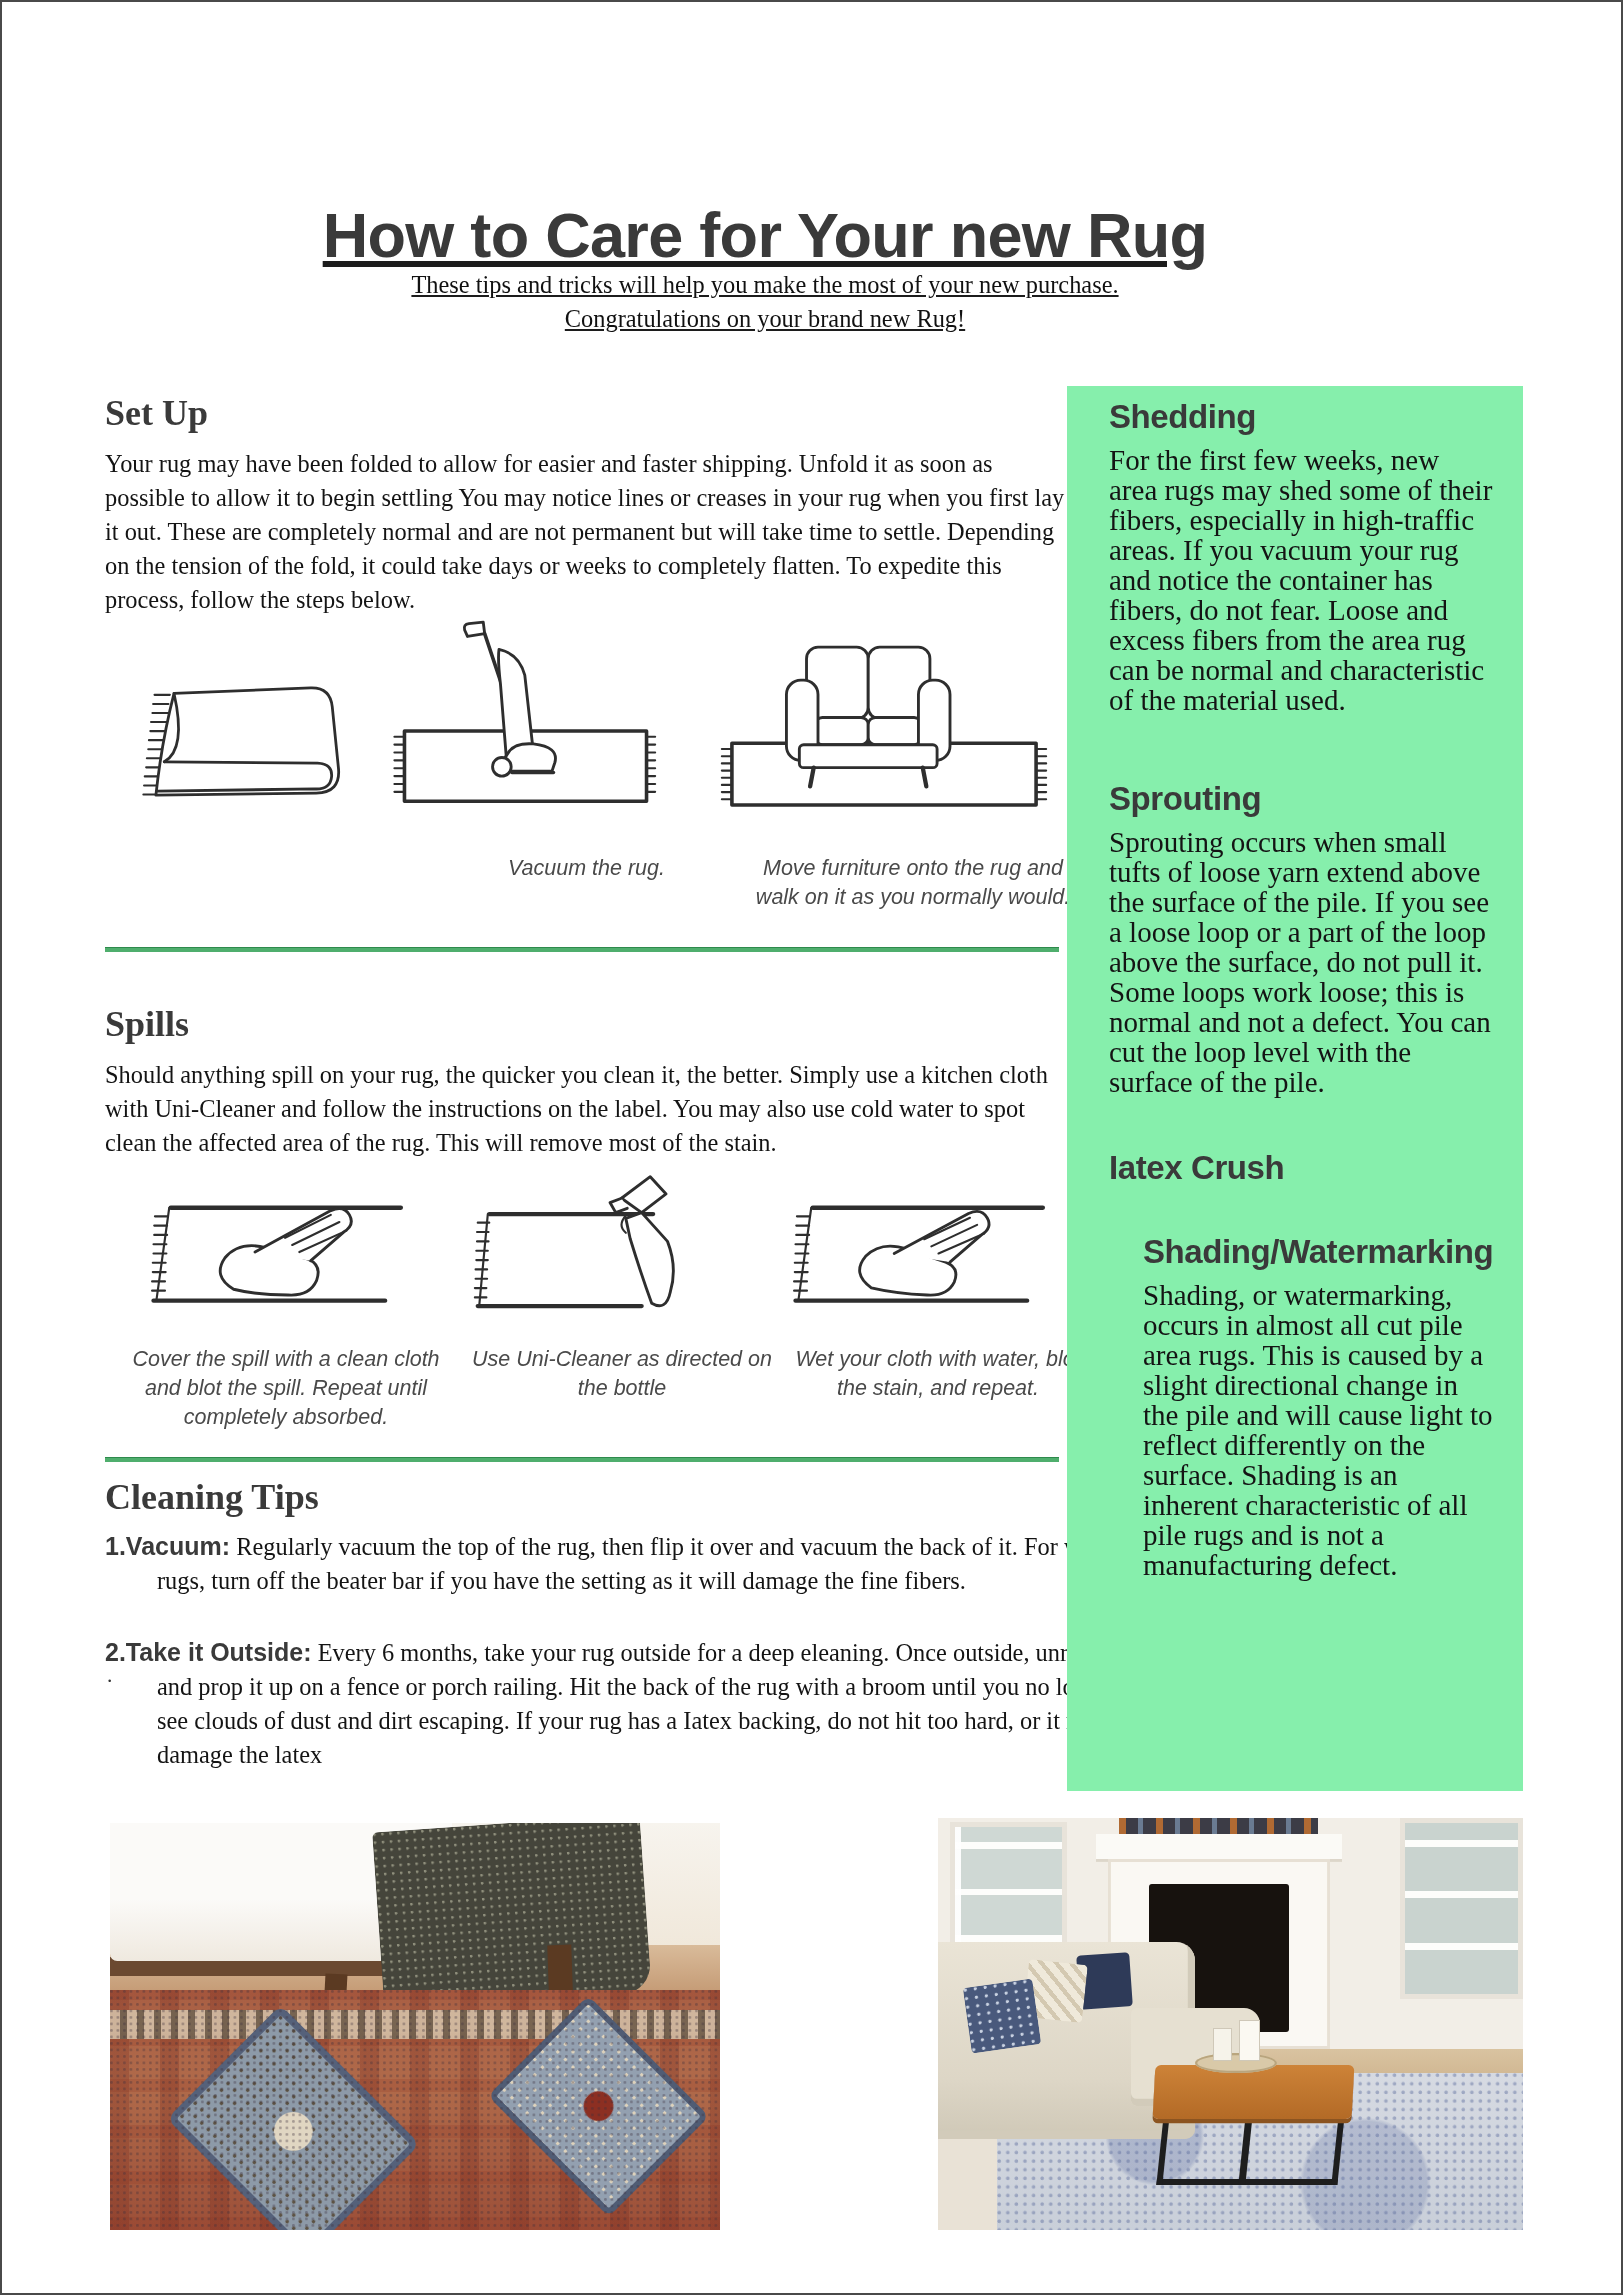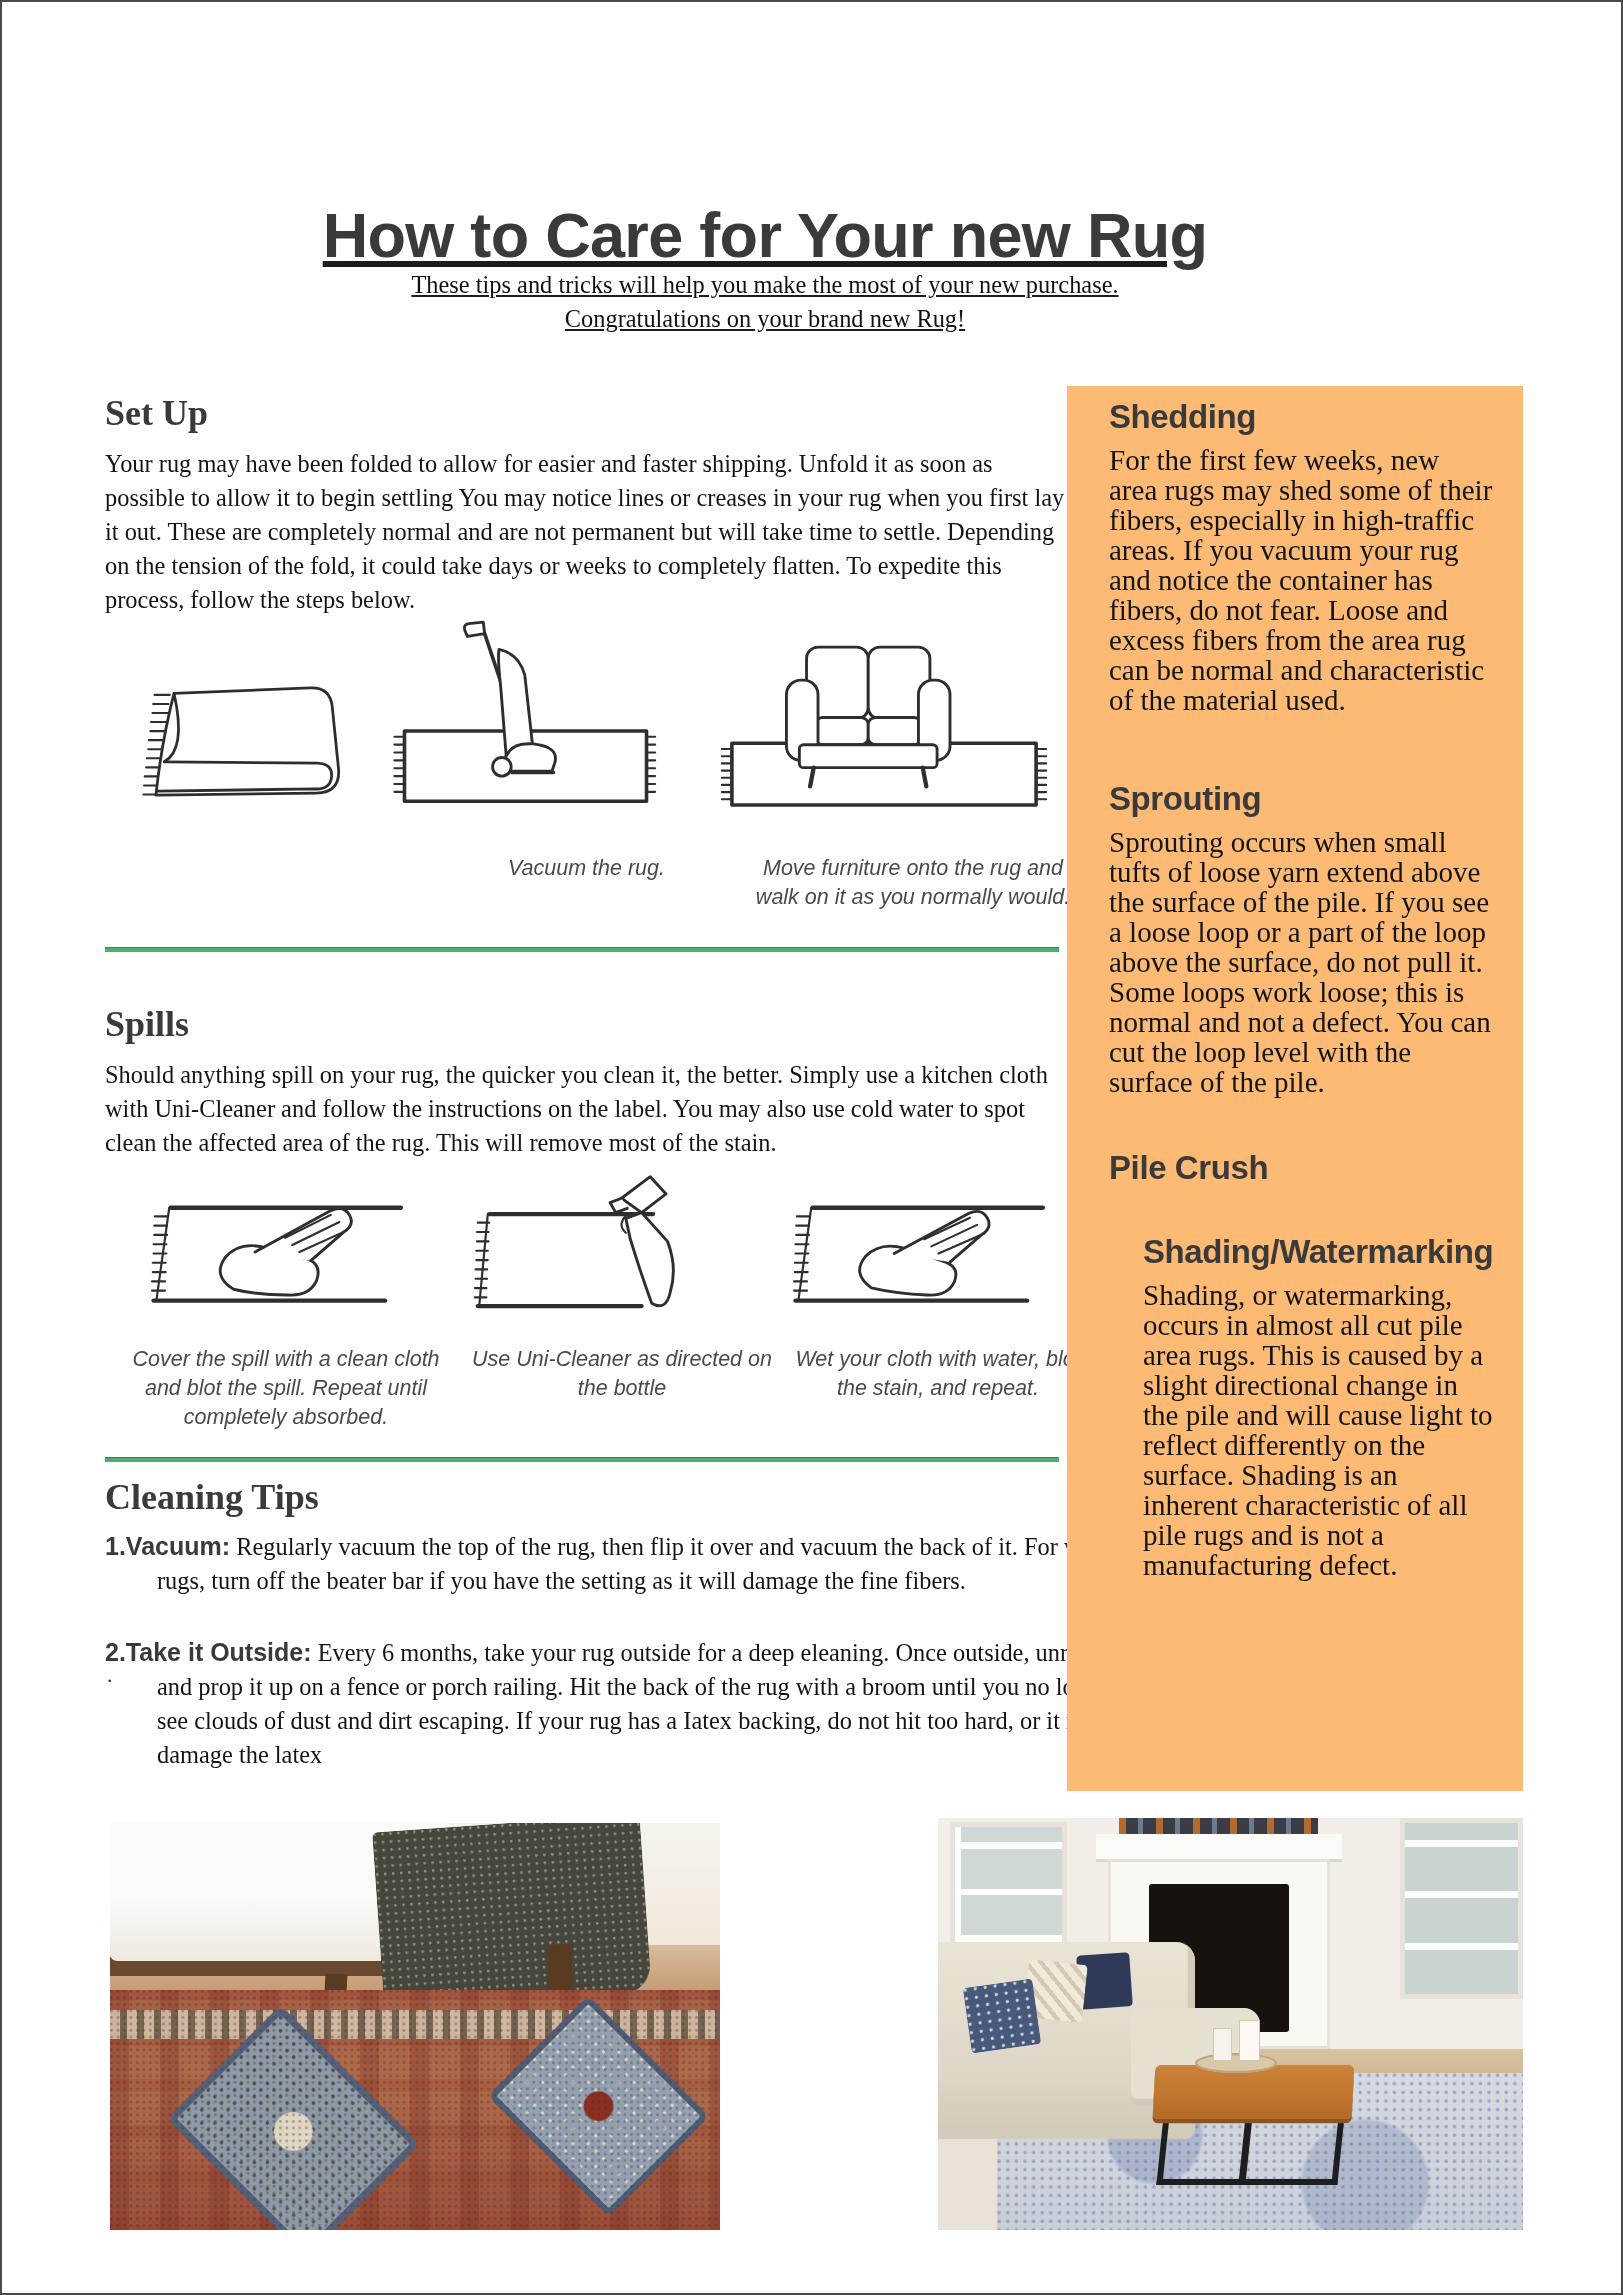--- a/index.html
+++ b/index.html
@@ -25,21 +25,21 @@
     margin:0;text-align:center;font-family:"Liberation Sans",sans-serif;
     font-style:italic;font-size:21.5px;line-height:29px;color:#4a4a4a;
   }
   .divider{height:3.6px;background:#4fae6d;border-top:0.7px solid #2e8a4c;}
   
   .tip{margin:0;font-size:24.4px;line-height:34px;color:#141414;padding-left:52px;text-indent:-52px;}
   .tip-lead{font-family:"Liberation Sans",sans-serif;font-weight:700;color:#3a3a3a;font-size:25px;}
   .stray-dot{font-size:21.5px;color:#333;}
   
   .sidebar{
-    left:1065px;top:384px;width:456px;height:1405px;background:#fdba74;
+    left:1065px;top:384px;width:456px;height:1405px;background:#86efac;
     box-sizing:border-box;padding:11.5px 30px 0 42px;
   }
   .sb-heading{
     margin:0;font-family:"Liberation Sans",sans-serif;font-weight:700;
     font-size:33px;color:#3a3a3a;line-height:1.15;letter-spacing:-0.4px;
   }
   .sb-body{margin:9.3px 0 0;font-size:29px;line-height:30px;color:#141414;}
   .sb-sec2{margin-top:65px;}
   .sb-sec3{margin-top:52px;}
   .sb-sec4{margin-top:46px;margin-left:34px;}
@@ -223,21 +223,21 @@
   <aside class="abs sidebar">
     <section>
       <h3 class="sb-heading">Shedding</h3>
       <p class="sb-body">For the first few weeks, new area rugs may shed some of their fibers, especially in high-traffic areas. If you vacuum your rug and notice the container has fibers, do not fear. Loose and excess fibers from the area rug can be normal and characteristic of the material used.</p>
     </section>
     <section class="sb-sec2">
       <h3 class="sb-heading">Sprouting</h3>
       <p class="sb-body">Sprouting occurs when small tufts of loose yarn extend above the surface of the pile. If you see a loose loop or a part of the loop above the surface, do not pull it. Some loops work loose; this is normal and not a defect. You can cut the loop level with the surface of the pile.</p>
     </section>
     <section class="sb-sec3">
-      <h3 class="sb-heading">Pile Crush</h3>
+      <h3 class="sb-heading">Iatex Crush</h3>
     </section>
     <section class="sb-sec4">
       <h3 class="sb-heading">Shading/Watermarking</h3>
       <p class="sb-body">Shading, or watermarking, occurs in almost all cut pile area rugs. This is caused by a slight directional change in the pile and will cause light to reflect differently on the surface. Shading is an inherent characteristic of all pile rugs and is not a manufacturing defect.</p>
     </section>
   </aside>
 
   <div class="abs photo" style="left:108px;top:1821px;width:610px;height:407px;">
     <div class="pl-wall"></div>
     <div class="pl-floor"></div>

